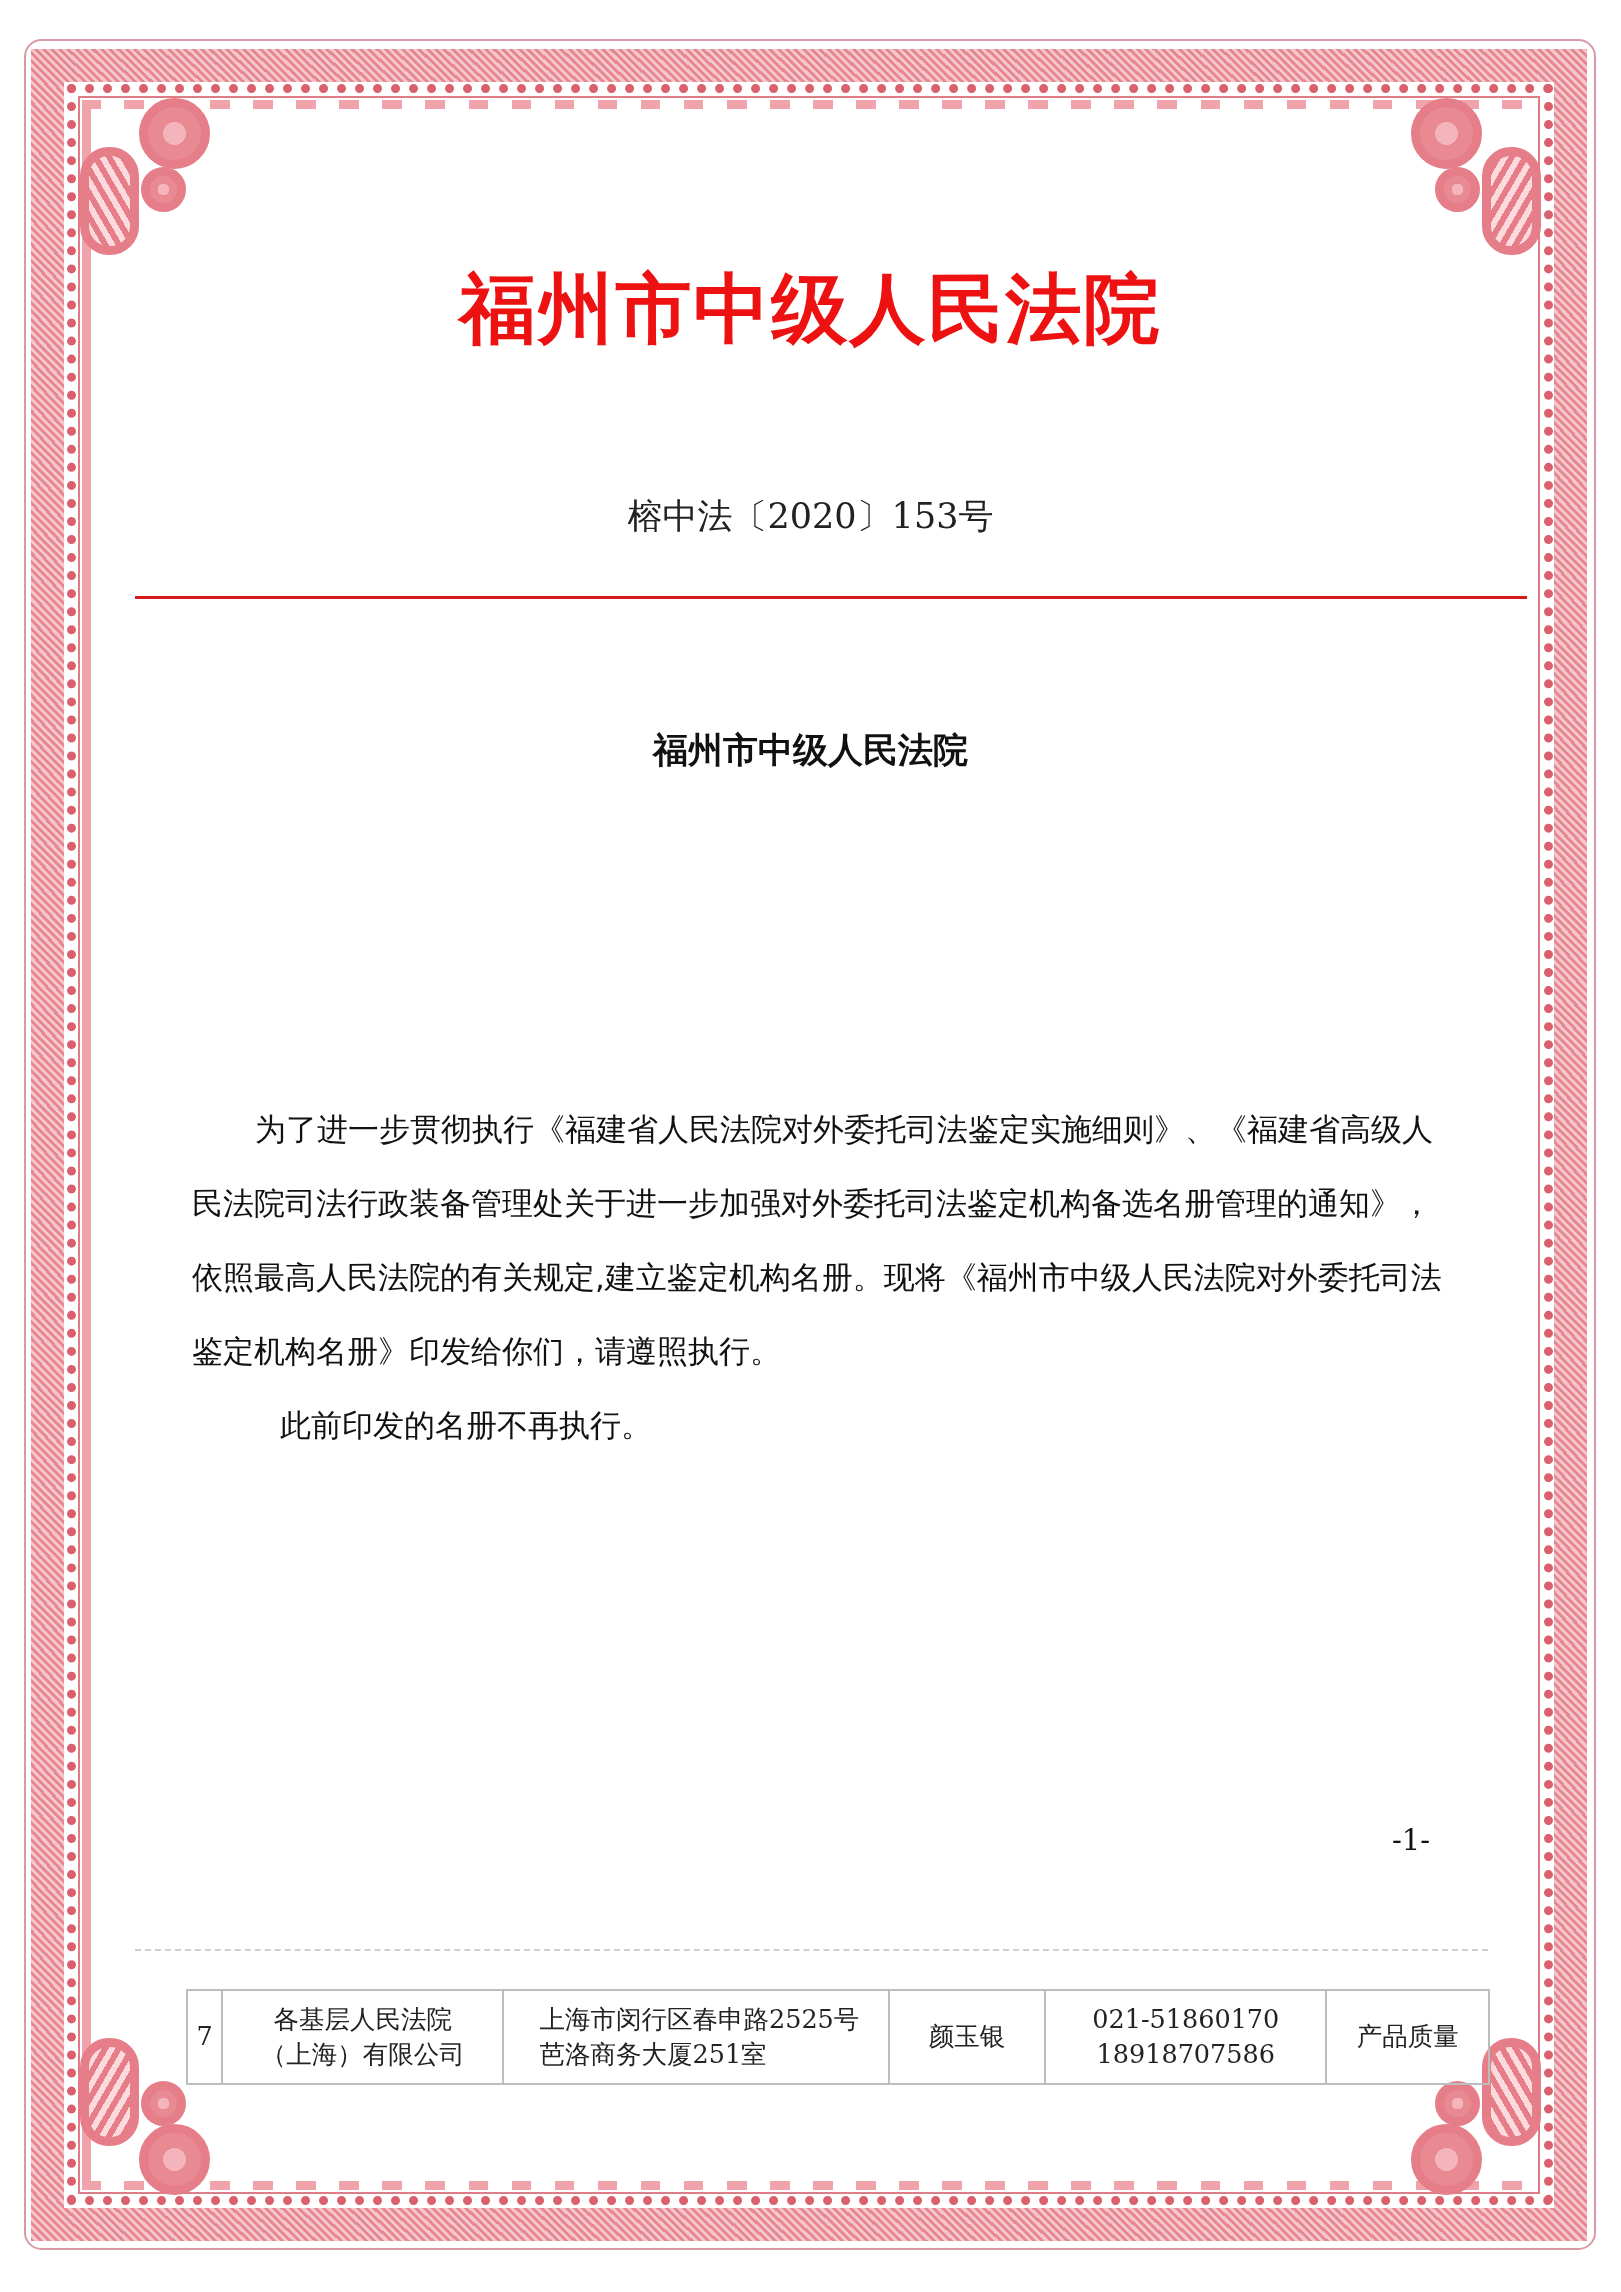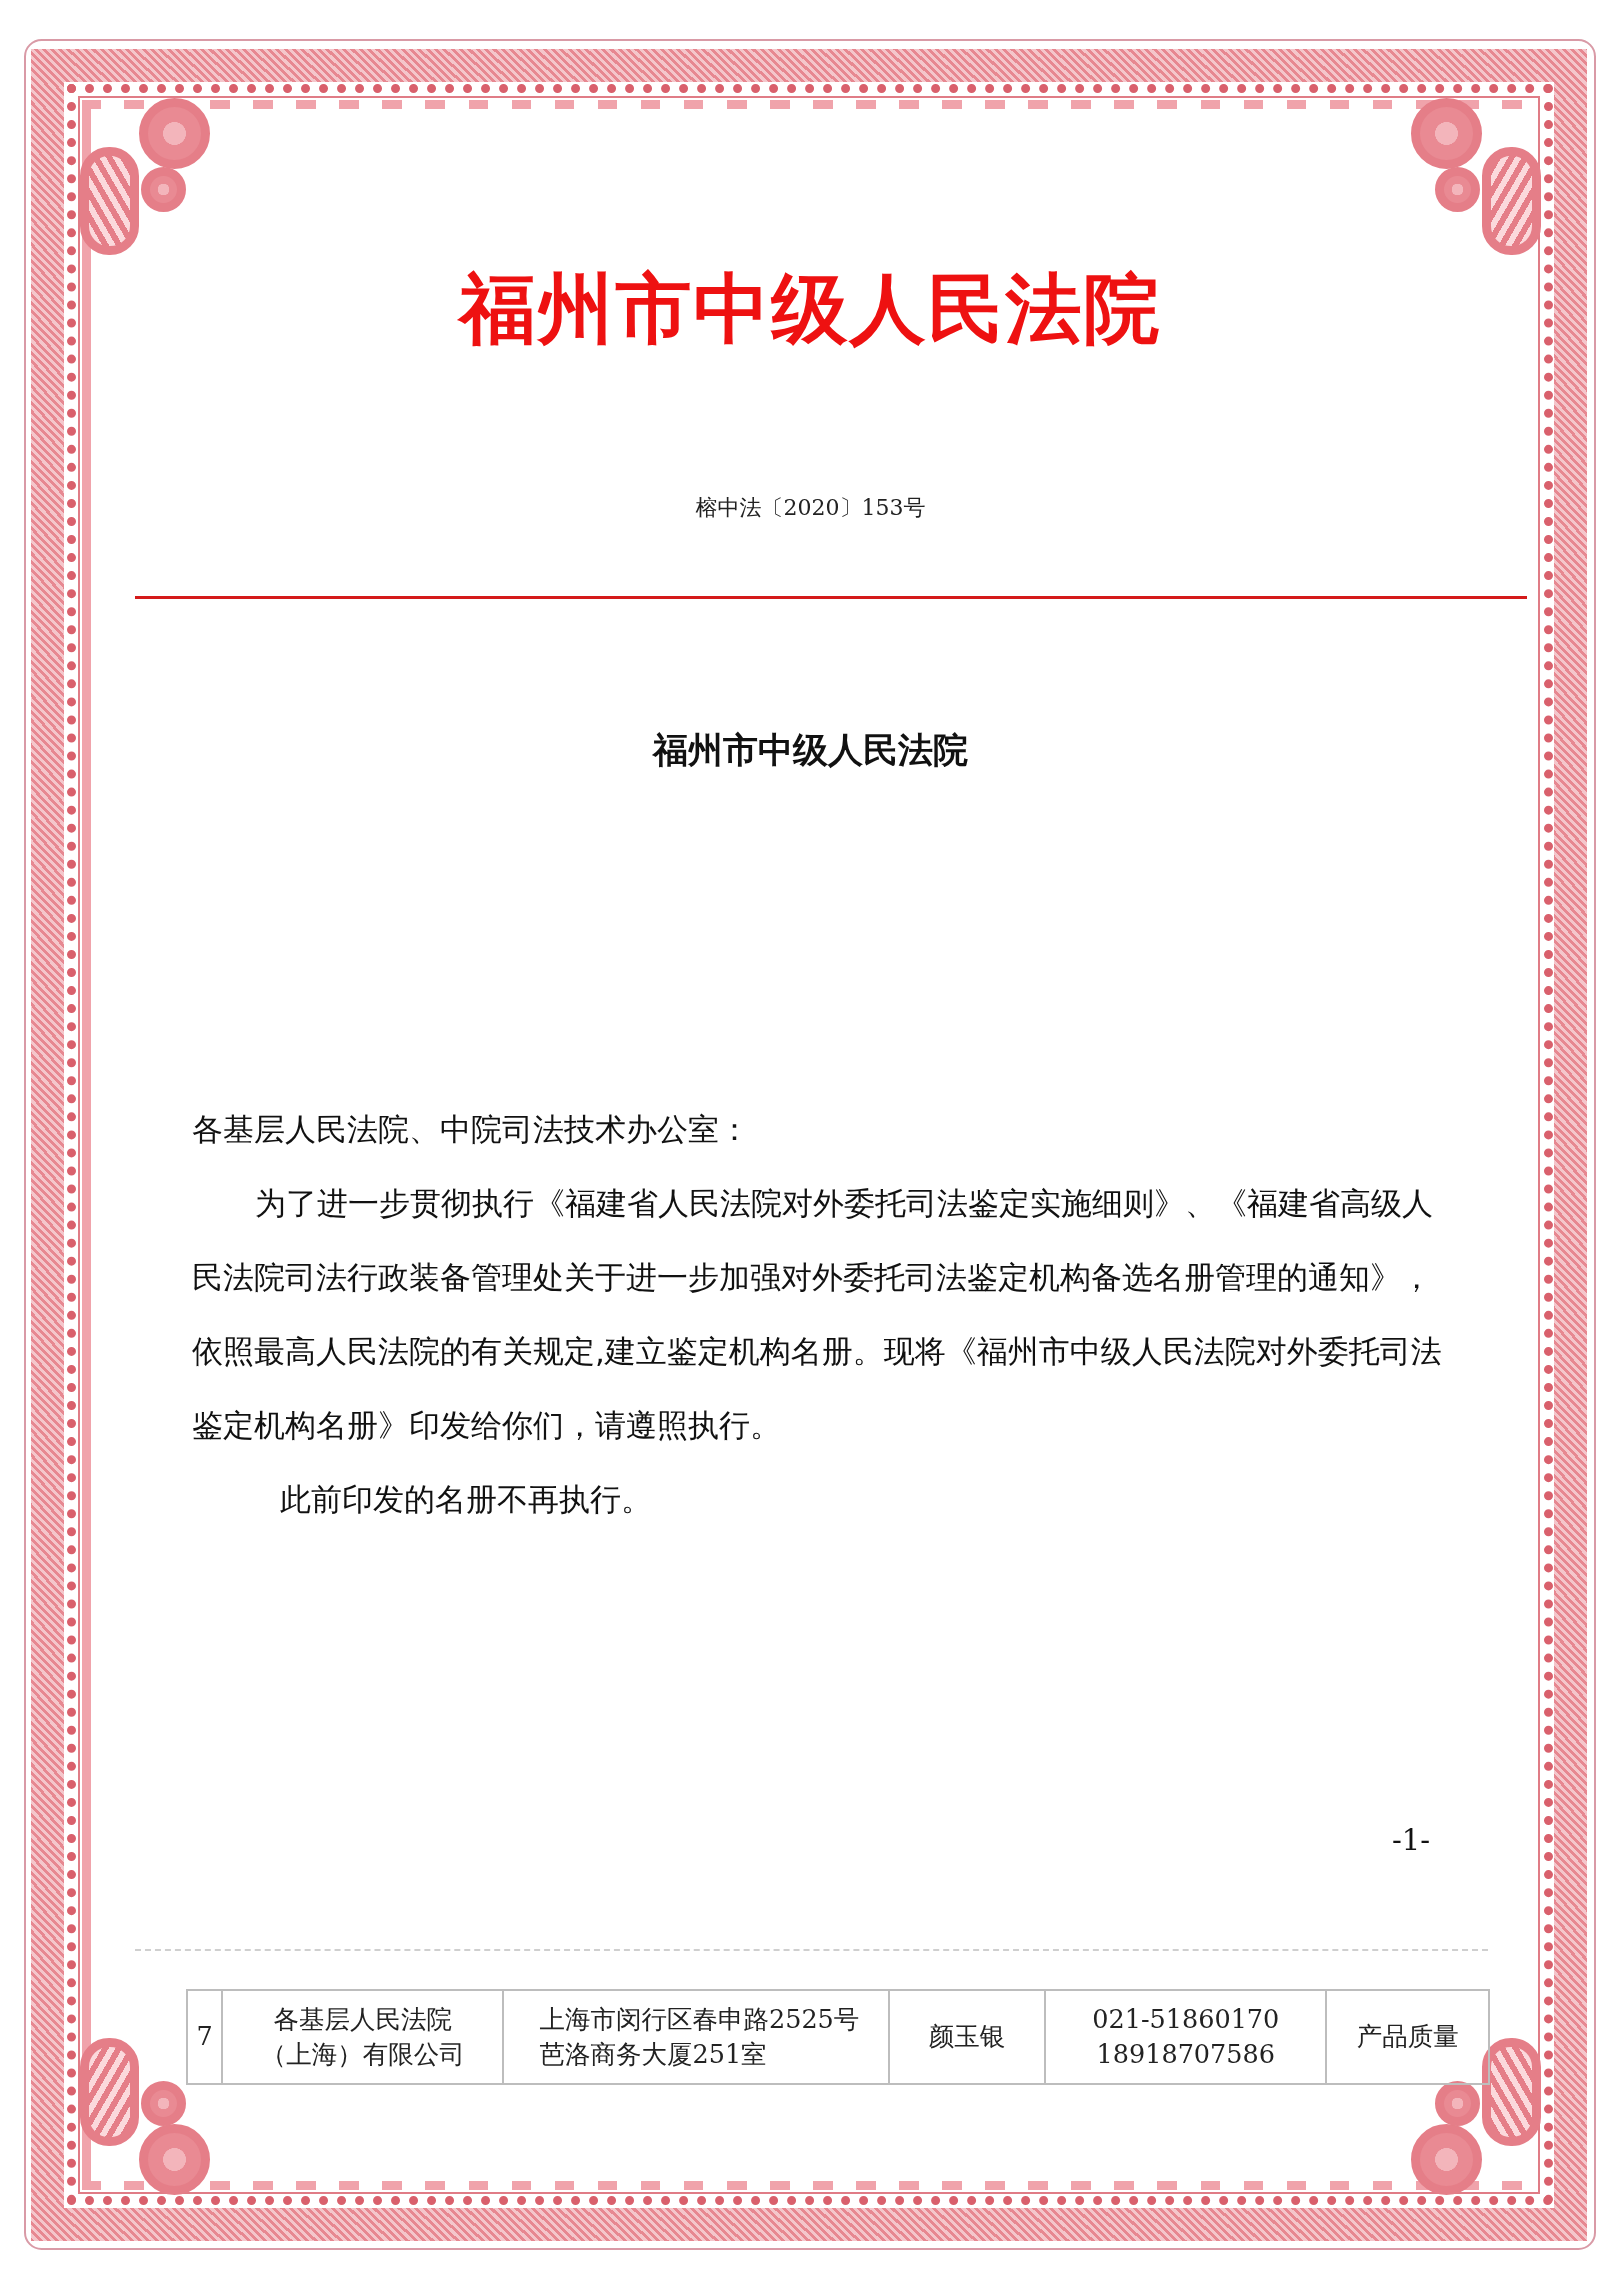--- a/index.html
+++ b/index.html
@@ -31,21 +31,21 @@
     .corner .s2 { left: 0; top: 49px; width: 59px; height: 108px; border-radius: 29px;
       background: repeating-linear-gradient(60deg, #e57e88 0 5.9px, #fbd9dc 5.9px 11.8px); }
     .corner .s3 { left: 61px; top: 69px; width: 45px; height: 45px; }
 
     
     .page { position: absolute; left: 0; top: 0; width: 1621px; height: 2293px; margin-top: 24px; }
     .org-title { position: absolute; left: 0; width: 1621px; top: 235px; text-align: center;
       font-size: 76px; font-weight: bold; color: #ee1111; letter-spacing: 2px;
       font-family: "DejaVu Sans", "Liberation Sans", sans-serif; }
     .doc-number { position: absolute; left: 0; width: 1621px; top: 469px; text-align: center;
-      font-size: 22px; color: #222; }
+      font-size: 35px; color: #222; }
     .red-rule { position: absolute; left: 135px; width: 1392px; top: 572px; height: 2.9px;
       background: #d41a1a; }
     .notice-title { position: absolute; left: 0; width: 1621px; top: 684px; text-align: center;
       font-size: 35px; font-weight: bold; line-height: 85px; color: #111;
       font-family: "DejaVu Sans", "Liberation Sans", sans-serif; }
     .notice-title div { white-space: nowrap; }
 
     .body-text { position: absolute; left: 192px; width: 1264px; top: 1068px;
       font-size: 31px; line-height: 74px; color: #111;
       font-family: "DejaVu Sans", "Liberation Sans", sans-serif; }
@@ -96,21 +96,20 @@
 <div class="page">
   <div class="org-title">福州市中级人民法院</div>
   <div class="doc-number">榕中法〔2020〕153号</div>
   <div class="red-rule"></div>
 
   <div class="notice-title">
     <div>福州市中级人民法院</div>
   </div>
 
   <div class="body-text">
-    <p>各基层人民法院、中院司法技术办公室：</p>
     <p class="indent">为了进一步贯彻执行《福建省人民法院对外委托司法鉴定实施细则》、《福建省高级人民法院司法行政装备管理处关于进一步加强对外委托司法鉴定机构备选名册管理的通知》，依照最高人民法院的有关规定,建立鉴定机构名册。现将《福州市中级人民法院对外委托司法鉴定机构名册》印发给你们，请遵照执行。</p>
     <p class="indent2">此前印发的名册不再执行。</p>
   </div>
 
   <div class="page-number">-1-</div>
   <div class="dashed-rule"></div>
 
   <table class="tbl">
     <colgroup>
       <col style="width:33px">

